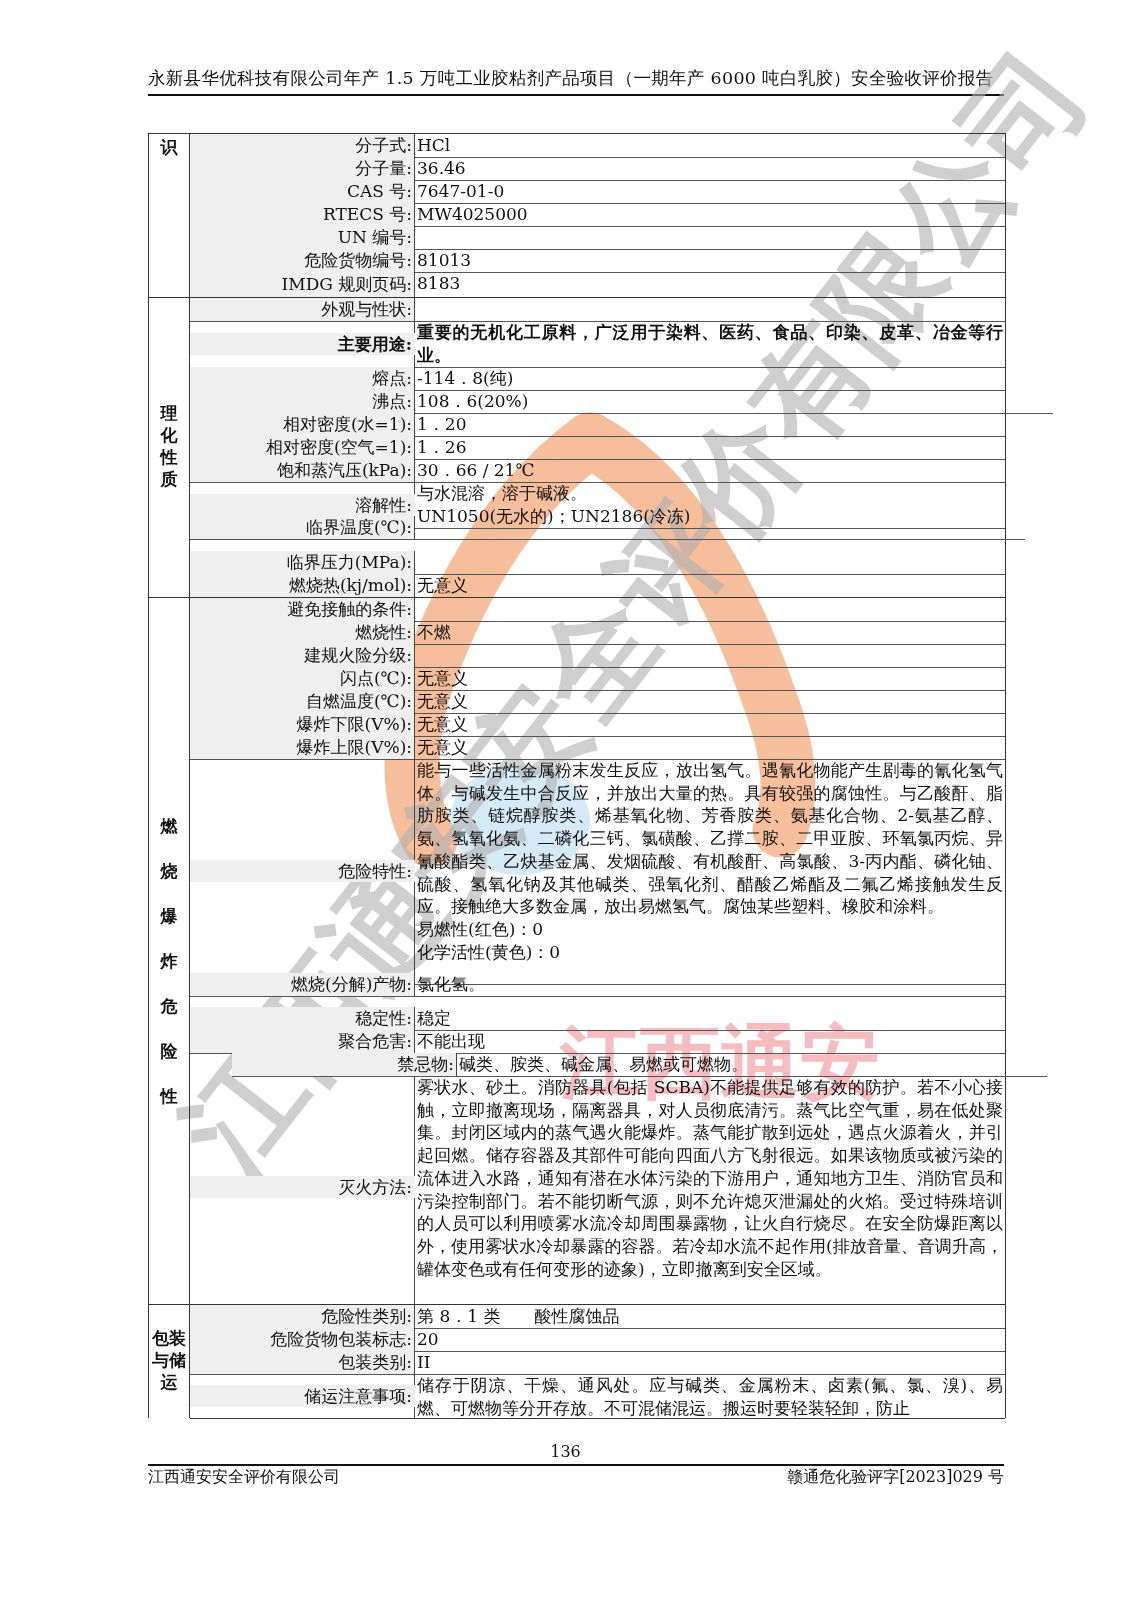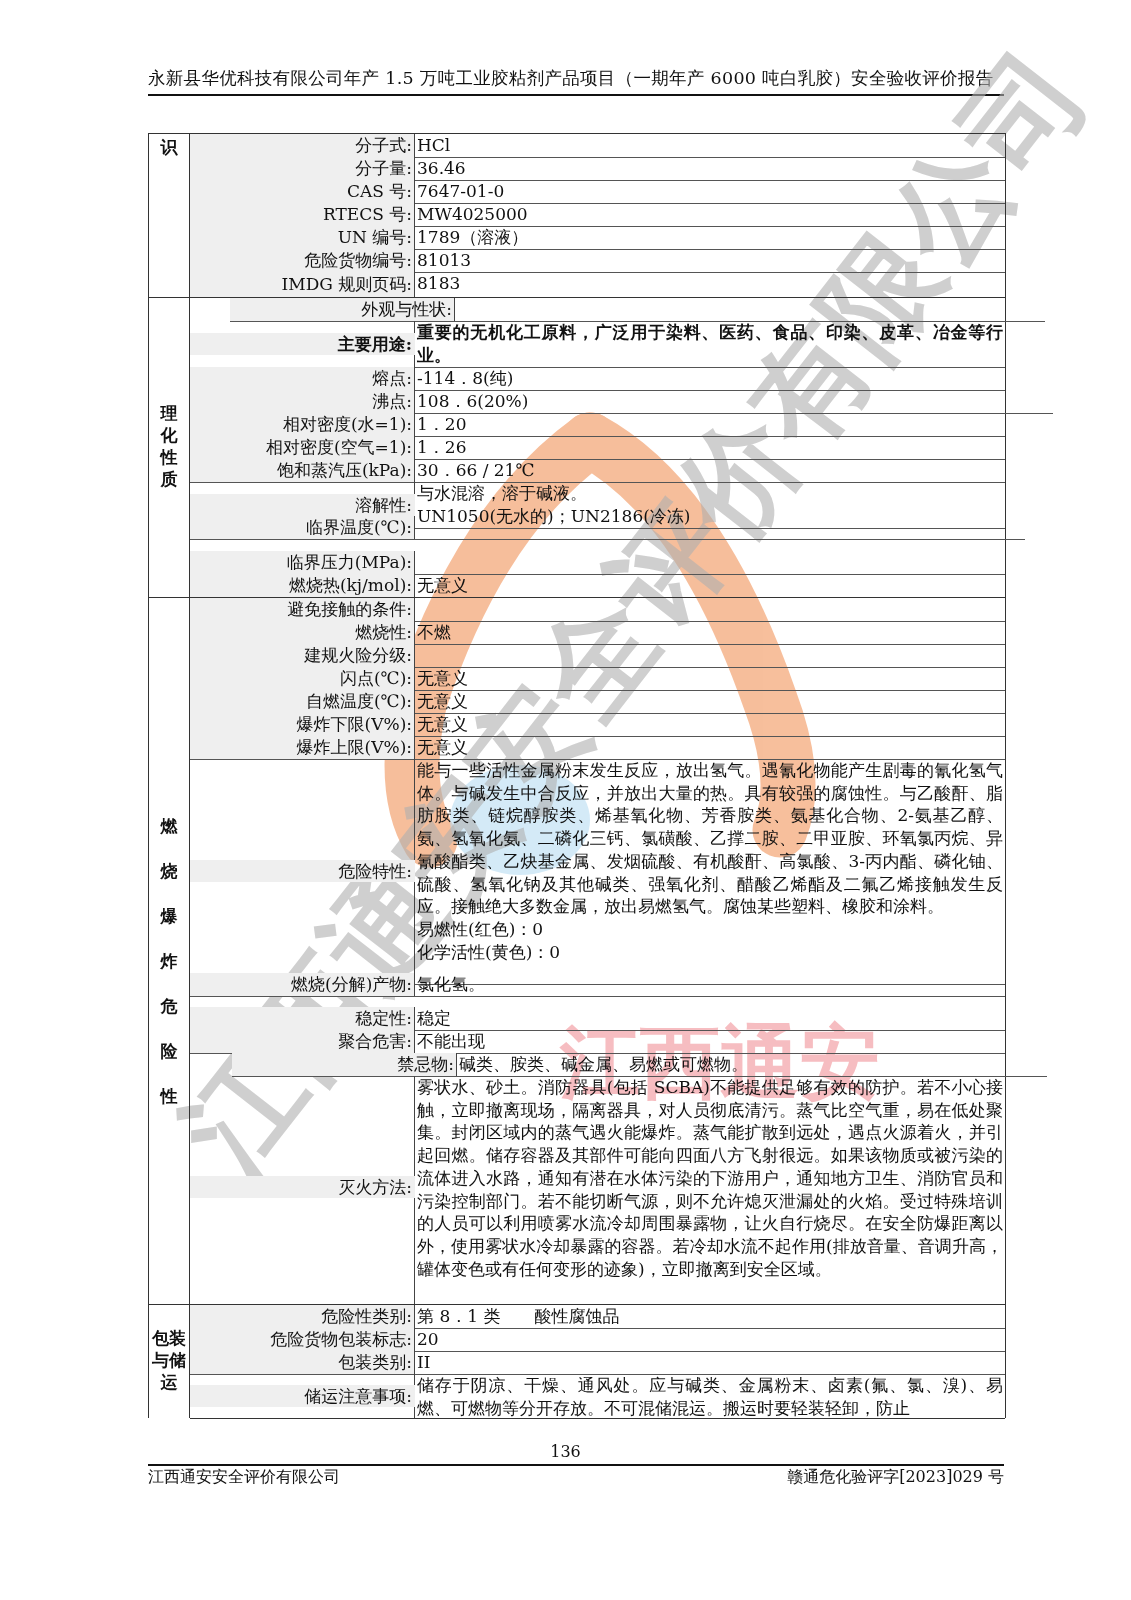--- a/index.html
+++ b/index.html
@@ -100,41 +100,40 @@
     <div class="row" style="top:69px;height:23px;">
         <div class="k shade">
           <span style="top:0">RTECS 号:</span>
         </div>
         <div class="v">MW4025000</div>
       </div>
     <div class="row" style="top:92px;height:23px;">
         <div class="k shade">
           <span style="top:0">UN 编号:</span>
         </div>
-        <div class="v">1789（溶液）</div>
       </div>
     <div class="row" style="top:115px;height:23px;">
         <div class="k shade">
           <span style="top:0">危险货物编号:</span>
         </div>
         <div class="v">81013</div>
       </div>
     <div class="row" style="top:138px;height:25px;">
         <div class="k shade">
           <span style="top:1px">IMDG 规则页码:</span>
         </div>
         <div class="v">8183</div>
       </div>
   </div>
 
   <div class="sec" style="top:164px;height:299px;">
     <div class="sec-label">
       <div class="chars" style="top:104px;line-height:22px;width:40px;word-break:break-all;padding:0 11px;box-sizing:border-box;">理化性质</div>
     </div>
-    <div class="row" style="top:0;height:23px;margin-left:40px;">
+    <div class="row" style="top:0;height:23px;">
         <div class="k shade">
           <span style="top:0">外观与性状:</span>
         </div>
       </div>
     <div class="row" style="top:23px;height:46px;font-weight:bold;">
         <div class="k shade" style="background:none">
           <div class="band" style="top:12px;height:22px;"></div>
           <span style="top:12px">主要用途:</span>
         </div>
         <div class="v">重要的无机化工原料，广泛用于染料、医药、食品、印染、皮革、冶金等行业。</div>

